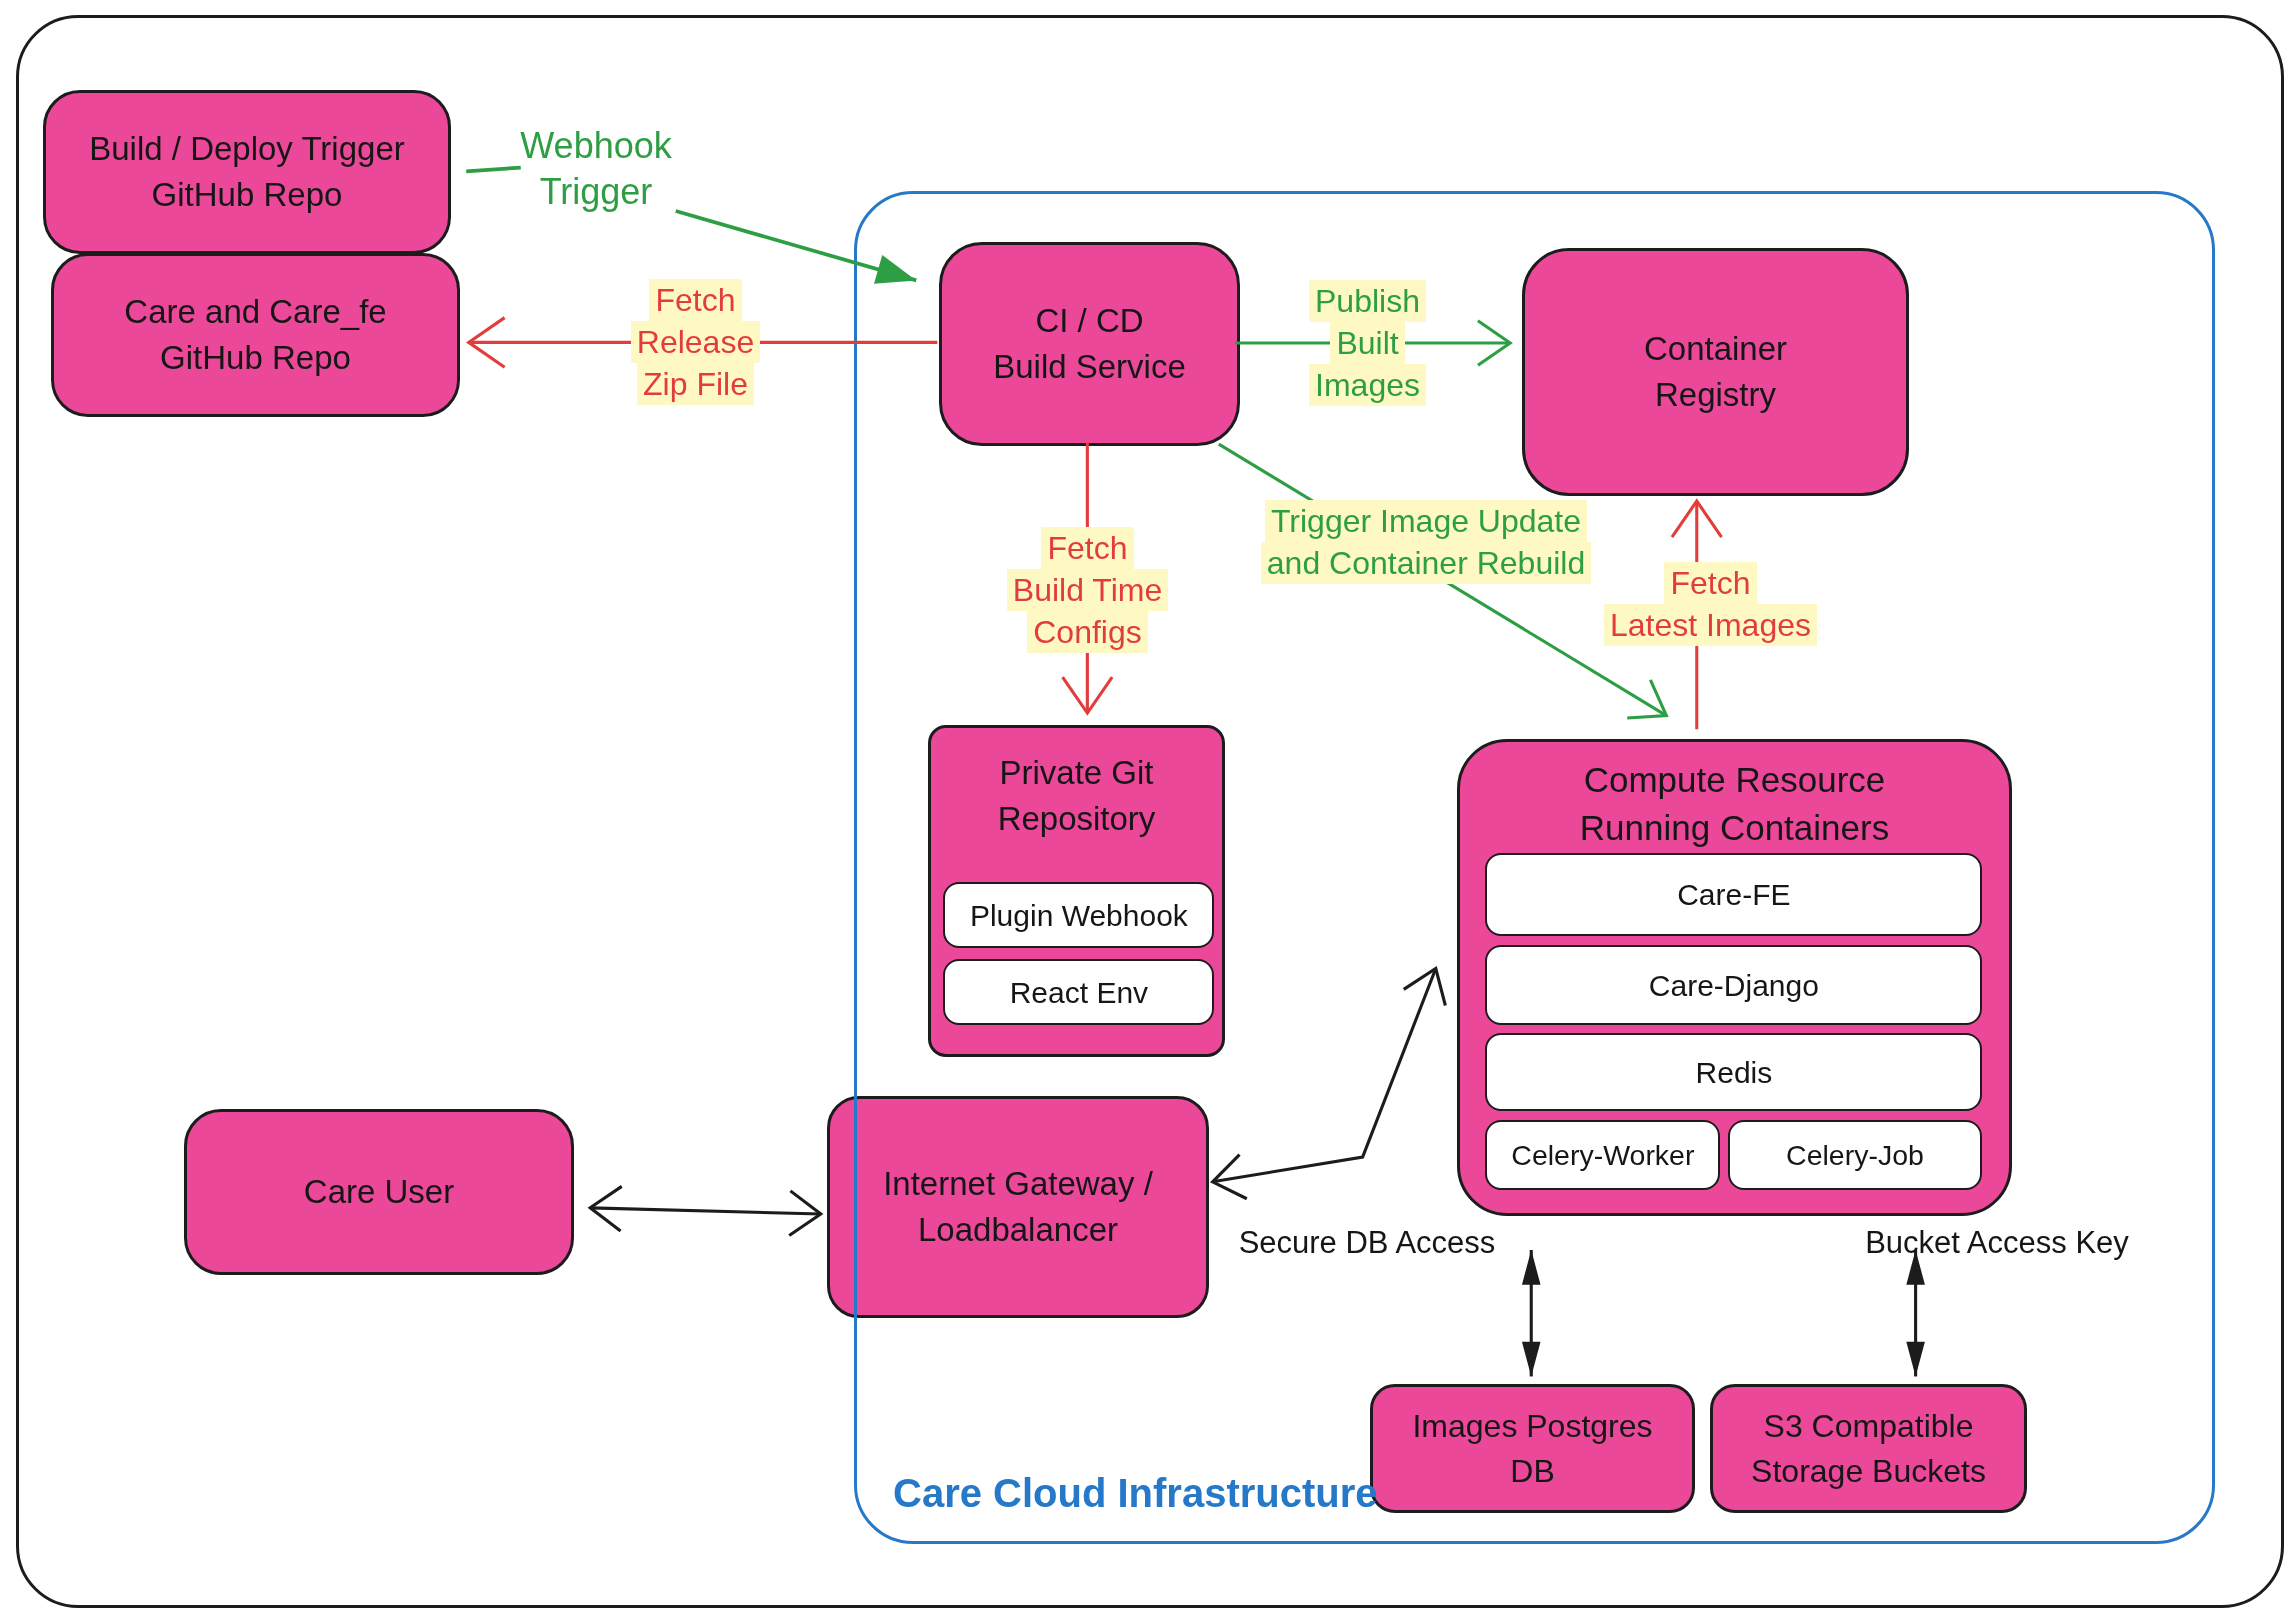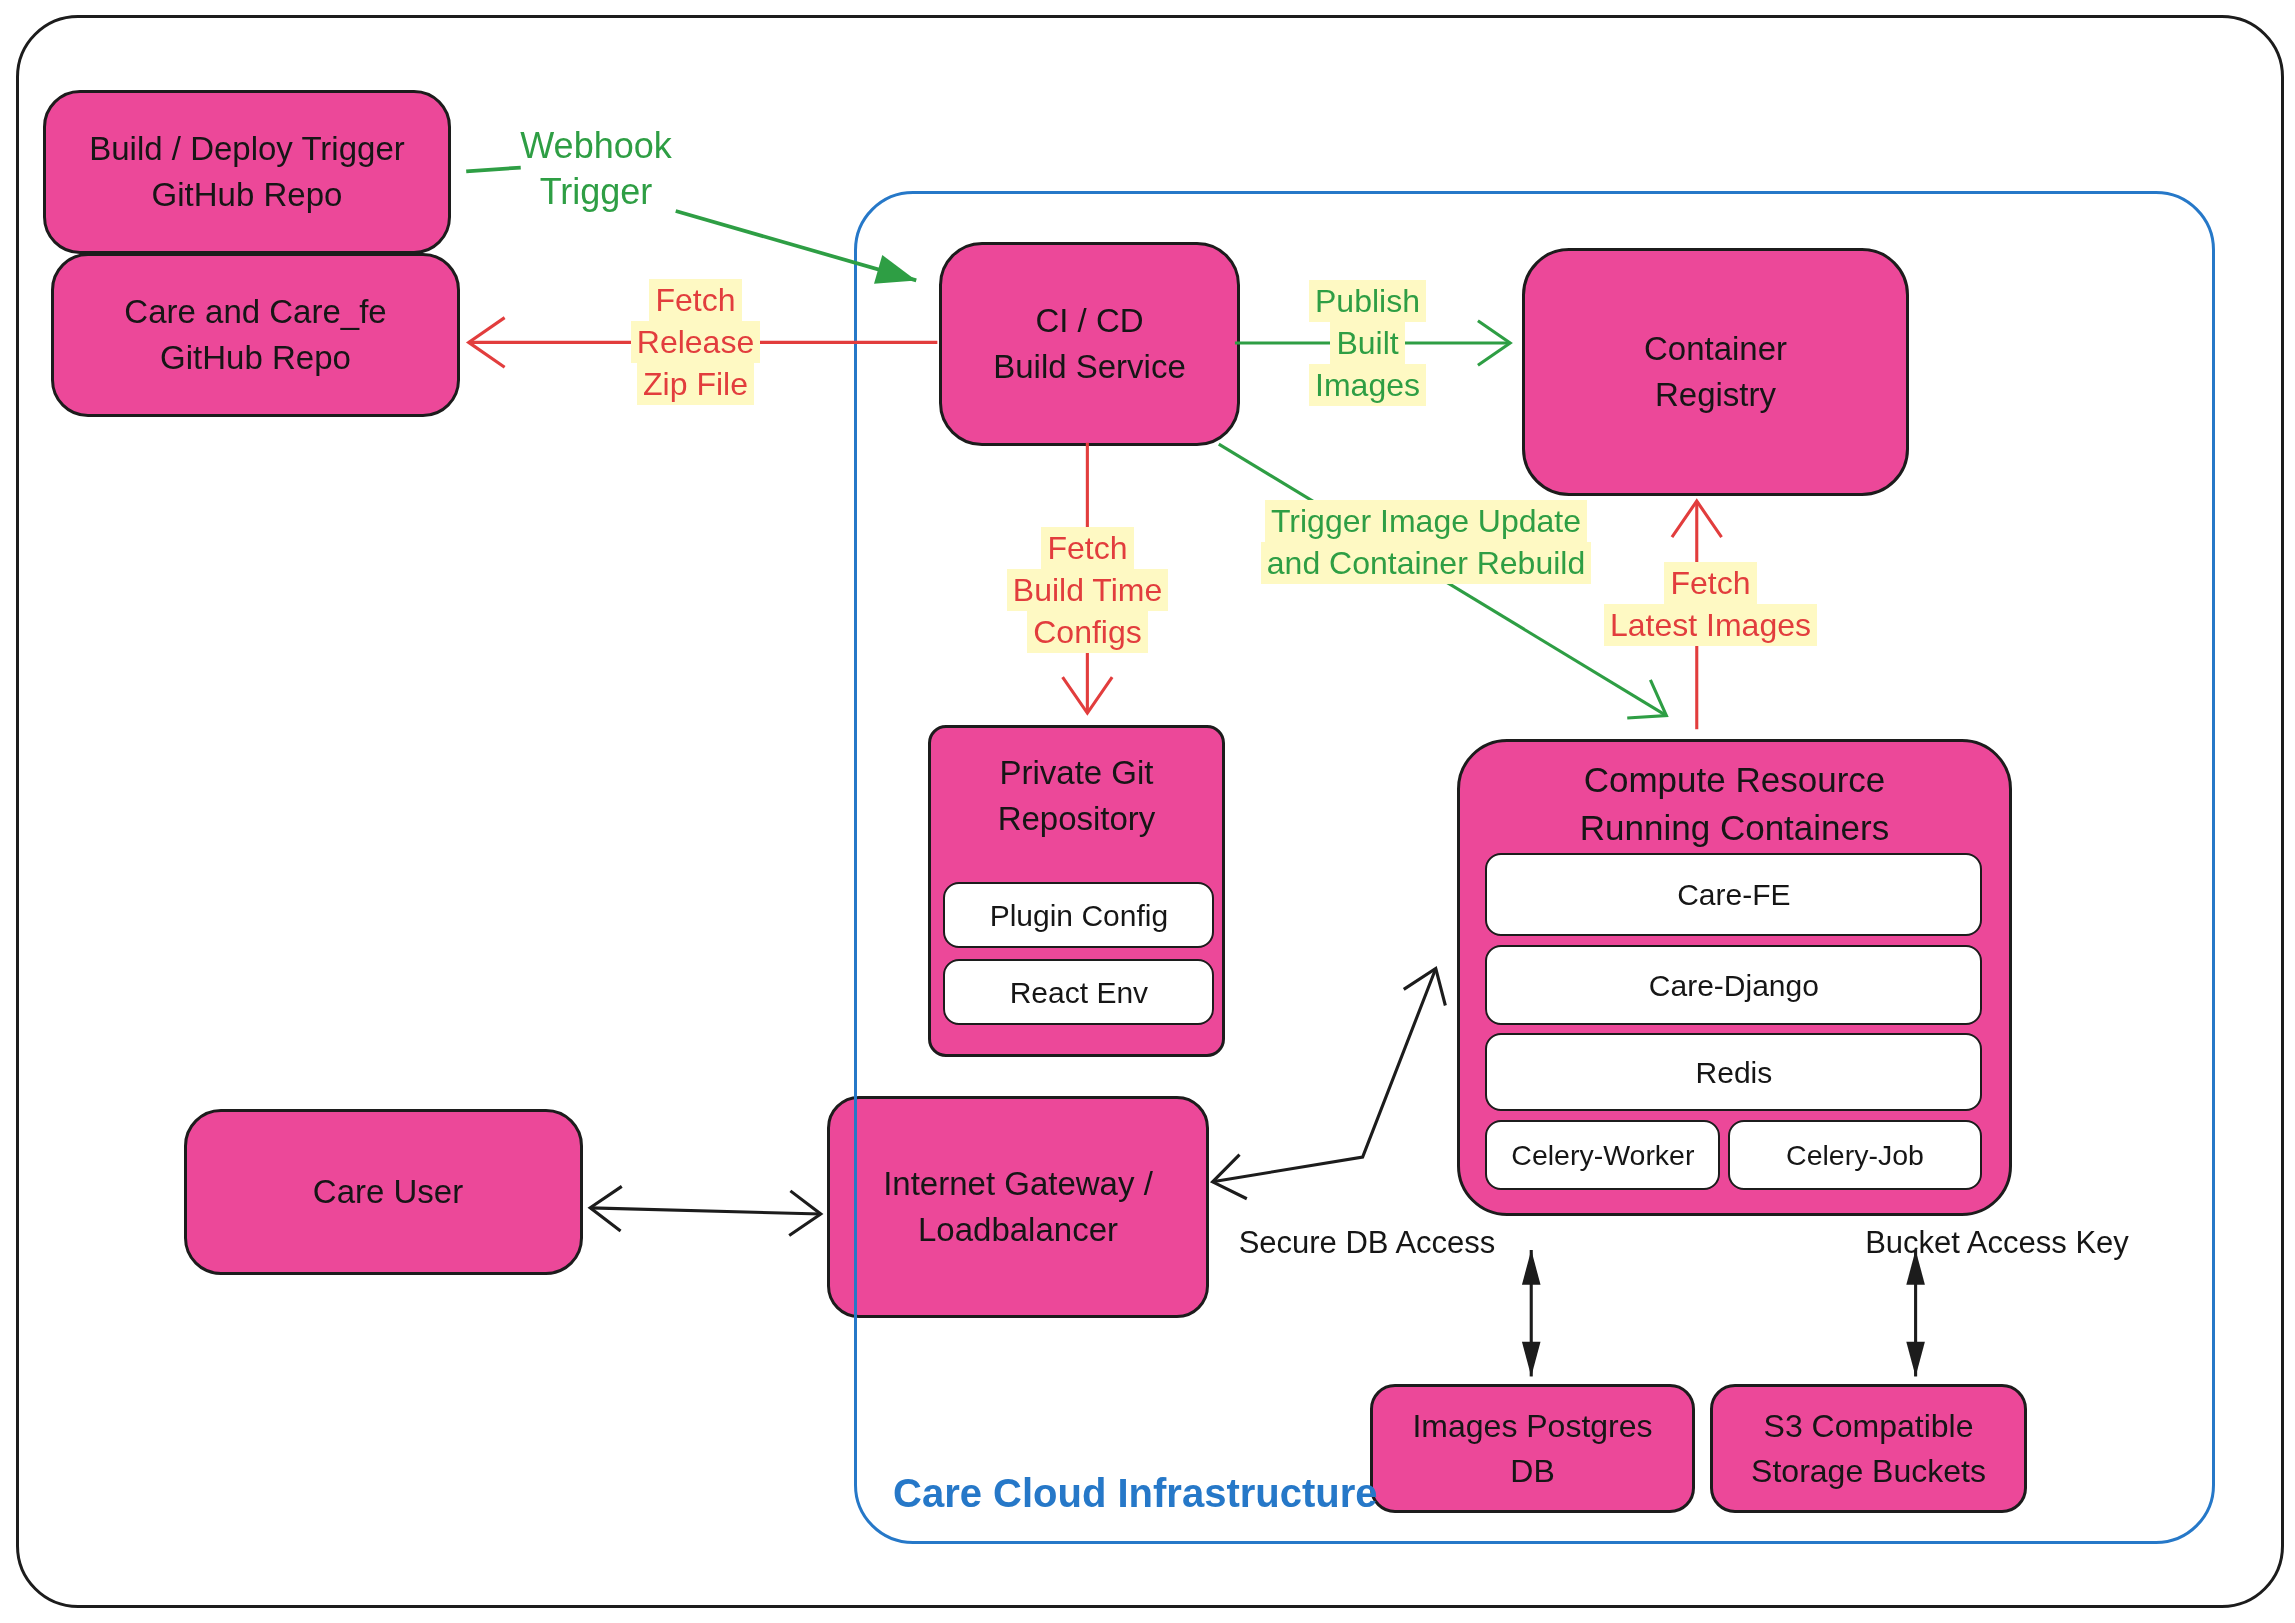--- a/index.html
+++ b/index.html
@@ -68,21 +68,21 @@
     <span>Container</span>
     <span>Registry</span>
   </div>
 
   <div class="node titled" style="left:928px;top:725px;width:291px;height:326px;border-radius:18px;padding-top:0;">
     <div style="margin-top:22px;">
       <div>Private Git</div>
       <div>Repository</div>
     </div>
     <div class="sub" style="left:12.4px;top:154px;width:267px;height:62px;">
-      <span>Plugin Config</span>
+      <span>Plugin Webhook</span>
     </div>
     <div class="sub" style="left:12.4px;top:231px;width:267px;height:62px;">
       <span>React Env</span>
     </div>
   </div>
 
   <div class="node titled" style="left:1457px;top:739px;width:549px;height:471px;border-radius:50px;font-size:35px;line-height:48px;">
     <div style="margin-top:13.6px;">
       <div>Compute Resource</div>
       <div>Running Containers</div>
@@ -102,21 +102,21 @@
     <div class="sub" style="left:268px;top:378px;width:250px;height:66px;font-size:28.5px;">
       <span>Celery-Job</span>
     </div>
   </div>
 
   <div class="node" style="left:827px;top:1096px;width:376px;height:216px;border-radius:32px;">
     <span>Internet Gateway /</span>
     <span>Loadbalancer</span>
   </div>
 
-  <div class="node" style="left:184px;top:1109px;width:384px;height:160px;padding-left:9px;">
+  <div class="node" style="left:184px;top:1109px;width:384px;height:160px;">
     <span>Care User</span>
   </div>
 
   <div class="node" style="left:1370px;top:1384px;width:319px;height:123px;border-radius:25px;font-size:32px;line-height:45px;">
     <span>Images Postgres</span>
     <span>DB</span>
   </div>
 
   <div class="node" style="left:1710px;top:1384px;width:311px;height:123px;border-radius:25px;font-size:32px;line-height:45px;">
     <span>S3 Compatible</span>

